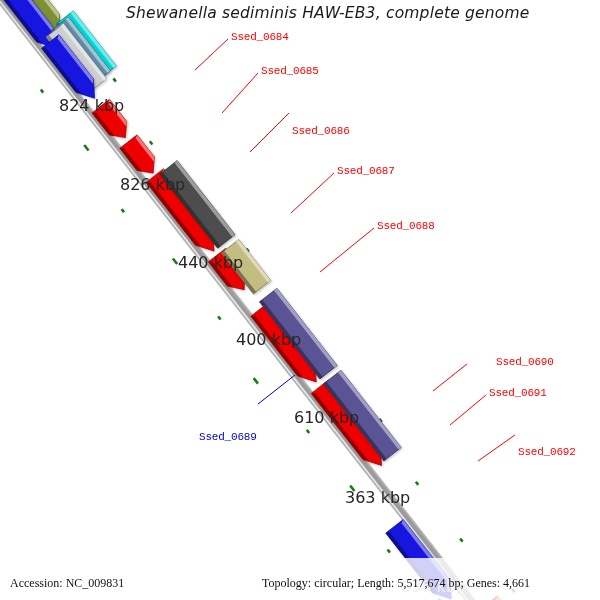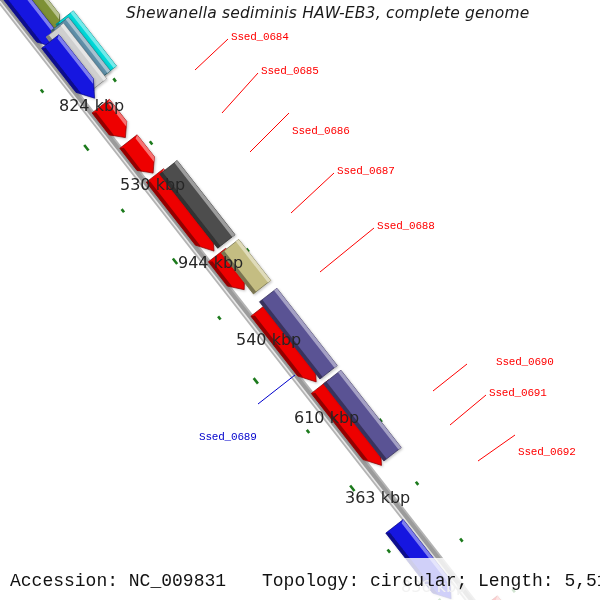--- a/index.html
+++ b/index.html
@@ -28,22 +28,22 @@
     white-space:nowrap;letter-spacing:-.2px;
   }
   .gene-label.fwd{color:#ff0000;}
   .gene-label.rev{color:#0000cc;}
 
   .footer-veil{
     position:absolute;left:0;bottom:0;width:600px;height:42px;
     background:rgba(255,255,255,0.80);
   }
   .footer-text{
-    position:absolute;bottom:9px;font-size:18px;color:#111111;
-    font-family:Liberation Mono, monospace;
+    position:absolute;bottom:9px;font-size:12px;color:#111111;
+    font-family:Liberation Serif, serif;
     white-space:nowrap;
   }
   #accession{left:10px;}
   #summary{left:262px;}
 </style>
 </head>
 <body>
 
 <div id="stage">
 
@@ -233,23 +233,23 @@
         <line x1="467" y1="364" x2="433" y2="391" stroke="#ff0000" stroke-width="1"></line>
         <line x1="486" y1="395" x2="450" y2="425" stroke="#ff0000" stroke-width="1"></line>
         <line x1="515" y1="435" x2="478" y2="461" stroke="#ff0000" stroke-width="1"></line>
       </g>
   </svg>
 
   <div class="title">Shewanella sediminis HAW-EB3, complete genome</div>
 
   <div id="ruler-labels">
       <div class="tick-label" style="left: 52px; top: 96px;">824 kbp</div>
-      <div class="tick-label" style="left: 113px; top: 175px;">530 kbp</div>
-      <div class="tick-label" style="left: 171px; top: 253px;">944 kbp</div>
-      <div class="tick-label" style="left: 229px; top: 330px;">540 kbp</div>
+      <div class="tick-label" style="left: 113px; top: 175px;">826 kbp</div>
+      <div class="tick-label" style="left: 171px; top: 253px;">440 kbp</div>
+      <div class="tick-label" style="left: 229px; top: 330px;">400 kbp</div>
       <div class="tick-label" style="left: 287px; top: 408px;">610 kbp</div>
       <div class="tick-label" style="left: 338px; top: 488px;">363 kbp</div>
       <div class="tick-label dim" style="left: 394px; top: 577px;">836 kbp</div>
     </div>
   <div id="gene-name-labels">
       <div class="gene-label fwd" style="left: 231px; top: 31px;">Ssed_0684</div>
       <div class="gene-label fwd" style="left: 261px; top: 65px;">Ssed_0685</div>
       <div class="gene-label fwd" style="left: 292px; top: 105px; margin-top: 20px;">Ssed_0686</div>
       <div class="gene-label fwd" style="left: 337px; top: 165px;">Ssed_0687</div>
       <div class="gene-label fwd" style="left: 377px; top: 220px;">Ssed_0688</div>

